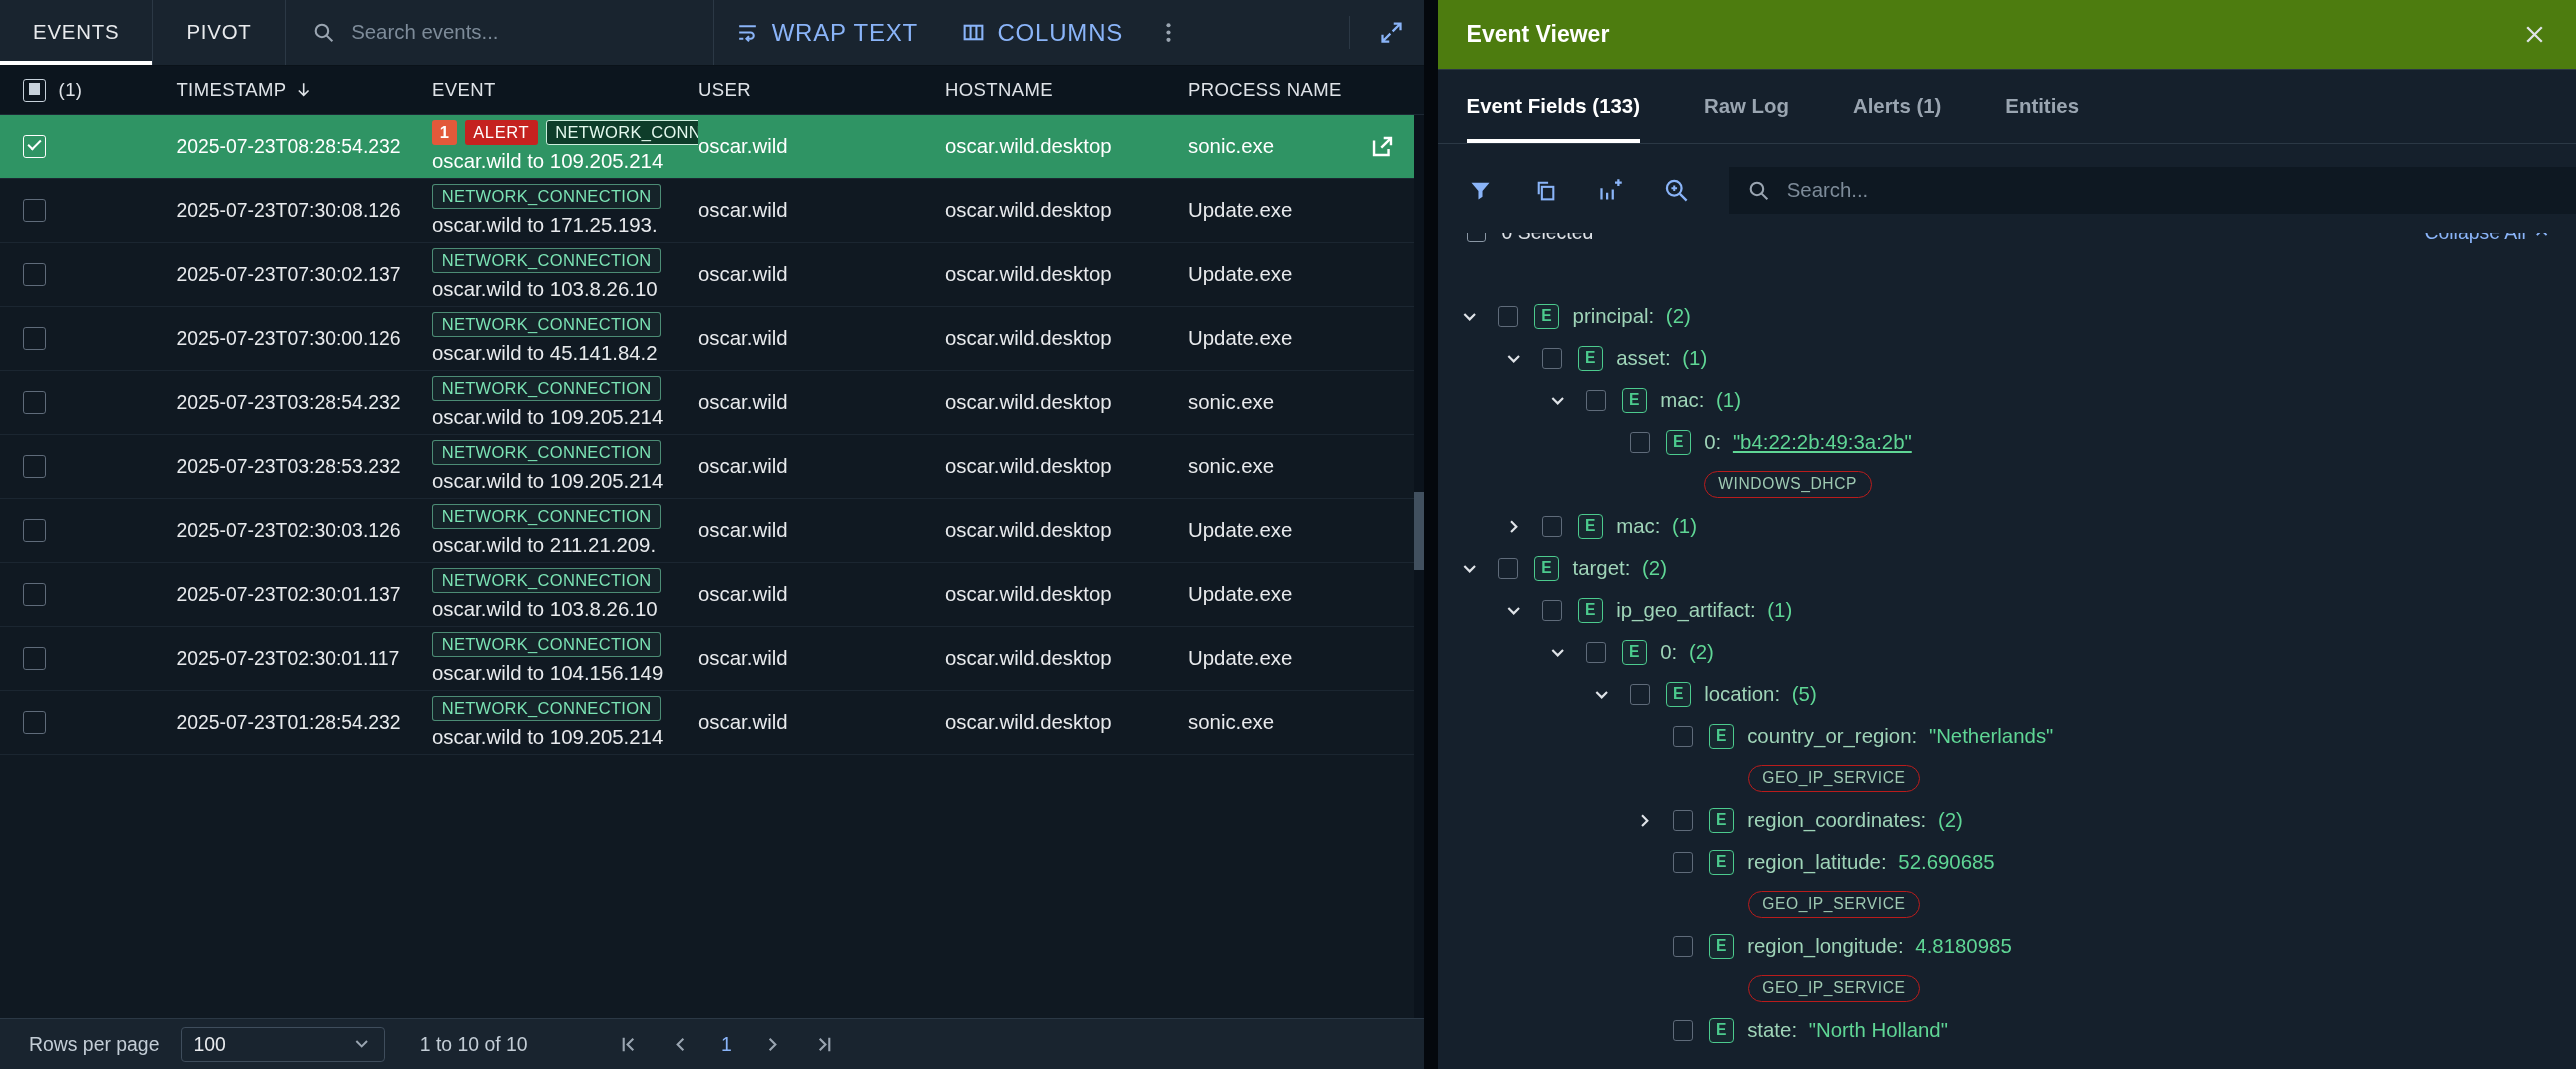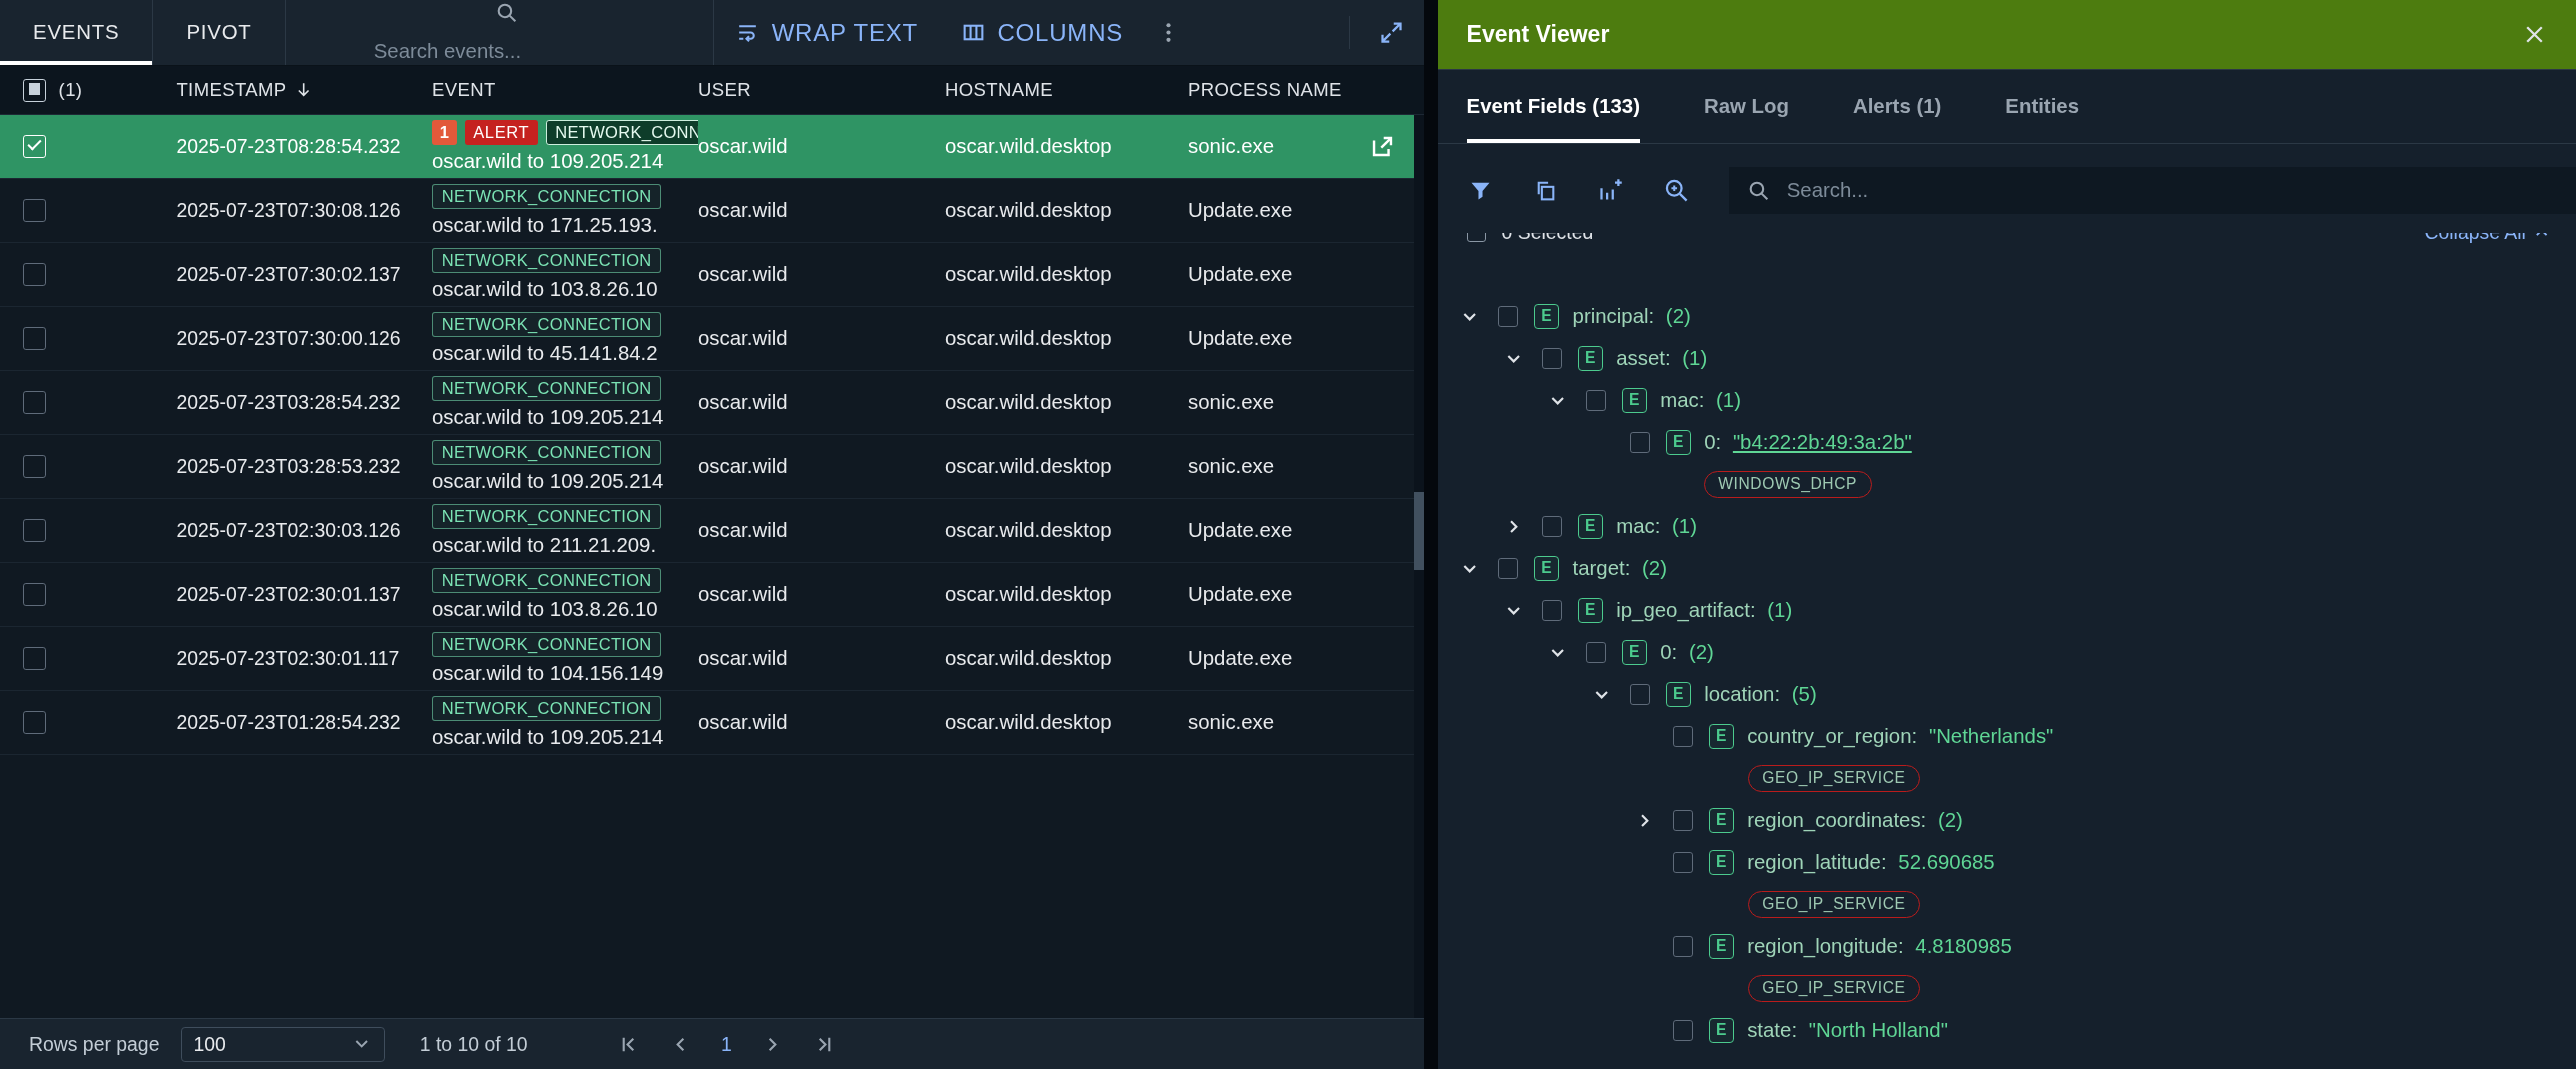--- a/index.html
+++ b/index.html
@@ -8,21 +8,21 @@
   .app{display:flex;width:2576px;height:1069px;}
 
   
   .left-panel{flex:0 0 1424px;display:flex;flex-direction:column;background:var(--table-bg);position:relative;}
   .topbar{height:66px;flex:0 0 66px;background:var(--topbar-bg);display:flex;align-items:stretch;border-bottom:1px solid #0a1219;}
   .tabs-wrap{display:flex;border-radius:29px;}
   .tab{padding:0 33px;display:flex;align-items:center;color:var(--text-primary);font-size:20.4px;font-weight:500;
     letter-spacing:0.8px;position:relative;border-right:1px solid var(--border-color);cursor:pointer;}
   .tab.active::after{content:"";position:absolute;left:0;right:0;bottom:0;height:3.9px;background:#fff;}
   .search-events{width:428px;display:flex;align-items:center;gap:13.6px;padding:0 9.7px 0 25px;color:var(--text-muted);
-    border-right:1px solid var(--border-color);flex-direction:column;}
+    border-right:1px solid var(--border-color);}
   .search-input{flex:1;background:transparent;border:none;outline:none;color:var(--text-primary);font-size:20.4px;
     font-family:"Liberation Sans",sans-serif;}
   .search-input::placeholder{color:#7d8b99;}
   .tb-btn{display:flex;align-items:center;gap:11.7px;color:var(--accent-blue);font-size:24px;font-weight:500;
     letter-spacing:0.8px;padding:0 21.4px;cursor:pointer;white-space:nowrap;}
   .sortby{display:flex;align-items:center;gap:9.7px;padding:0 7.8px 0 13.6px;font-size:19.4px;color:var(--text-muted);white-space:nowrap;}
   .sortby .val{color:var(--text-primary);display:flex;align-items:center;gap:5.8px;}
   .kebab{display:flex;align-items:center;padding:0 11.7px;color:var(--text-muted);cursor:pointer;}
   .vdiv{width:1px;background:var(--border-color);margin:15.6px 7.8px;}
   .vdiv.push{margin-left:auto;}

